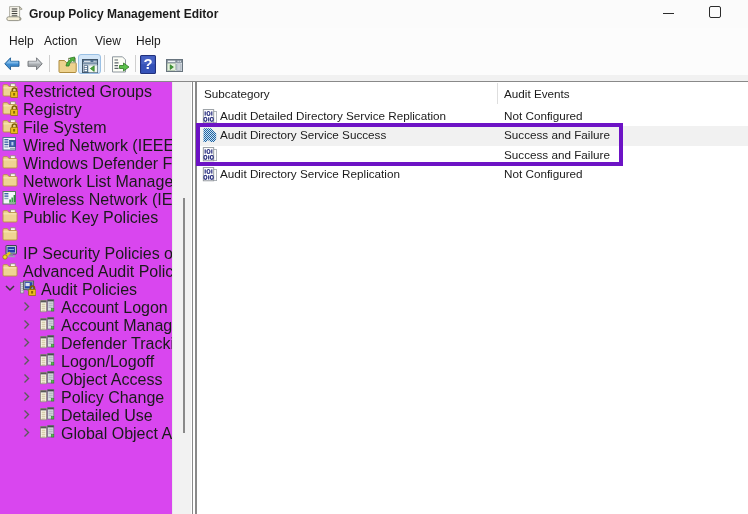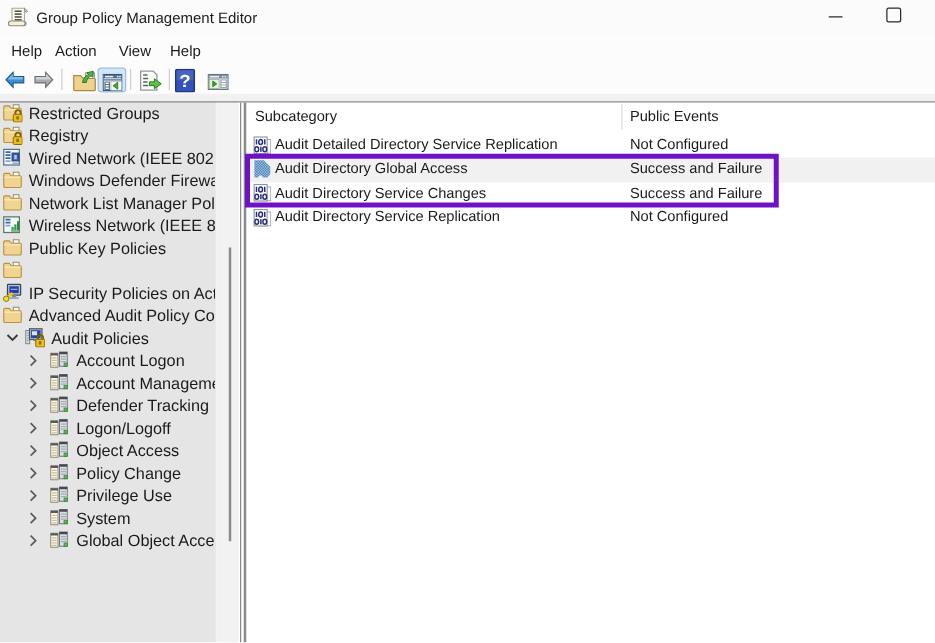--- a/index.html
+++ b/index.html
@@ -1,34 +1,34 @@
 <!DOCTYPE html>
 <html><head>
 <meta charset="utf-8">
 <style>
 * { margin:0; padding:0; box-sizing:border-box; }
 html,body { width:748px; height:514px; overflow:hidden; }
 body { font-family:"Liberation Sans", sans-serif; font-size:12px; color:#1b1b1b; background:#fff; position:relative; }
 .abs { position:absolute; }
 
 #titlebar { left:0; top:0; width:748px; height:28px; background:#fbfbfb; }
-#title { left:29px; top:6.5px; }
+#title { left:29px; top:6.5px;font-weight:bold; }
 #btnmin { left:663px; top:12.5px; width:11px; height:1.6px; background:#2b2b2b; }
 #btnmax { left:709px; top:6px; width:12px; height:12px; border:1.6px solid #2b2b2b; border-radius:2px; }
 
 #menubar { left:0; top:28px; width:748px; height:24px; background:#fcfcfc; }
 .menu { top:34px; }
 
 #toolbar { left:0; top:52px; width:748px; height:25px; background:#fcfcfc; }
 .tsep { top:55px; width:1px; height:17px; background:#cfcfcf; }
 
 #grayband { left:0; top:74.5px; width:748px; height:6px; background:#f1f1f1; z-index:4; }
 #darkline { left:0; top:80.5px; width:748px; height:1.5px; background:#898989; z-index:4; }
 
-#tree { left:0; top:80px; width:172px; height:434px; overflow:hidden; background:#e5e5e5; font-size:13px; }
+#tree { left:0; top:80px; width:172px; height:434px; overflow:hidden; background:#d946ef; font-size:16px; }
 .trow { position:relative; height:18px; white-space:nowrap; }
 .trow .lbl { position:absolute; top:2px; }
 .trow svg.ticon { position:absolute; top:1px; }
 .trow svg.chev { position:absolute; top:4px; }
 .l0 svg.ticon { left:2px; } .l0 .lbl { left:23px; }
 .l1 svg.chev { left:5px; } .l1 svg.ticon { left:20px; } .l1 .lbl { left:41px; }
 .l2 svg.chev { left:22px; } .l2 svg.ticon { left:39px; } .l2 .lbl { left:61px; }
 #dssel { left:35.5px; top:1.5px; width:84px; height:16.5px; background:#cfe7fb; border:1px solid #85b8e2; border-radius:2px; }
 
 #sbline { left:172px; top:80px; width:1px; height:434px; background:#e9e9e9; }
@@ -226,20 +226,26 @@
       <span class="lbl">Restricted Groups</span>
     </div>
   <div class="trow l0">
       <svg class="ticon" width="16" height="16">
         <use href="#lockfolder"></use>
       </svg>
       <span class="lbl">Registry</span>
     </div>
   <div class="trow l0">
       <svg class="ticon" width="16" height="16">
+        <use href="#lockfolder"></use>
+      </svg>
+      <span class="lbl">File System</span>
+    </div>
+  <div class="trow l0">
+      <svg class="ticon" width="16" height="16">
         <use href="#netcard"></use>
       </svg>
       <span class="lbl">Wired Network (IEEE 802.3) Policies</span>
     </div>
   <div class="trow l0">
       <svg class="ticon" width="16" height="16">
         <use href="#folder"></use>
       </svg>
       <span class="lbl">Windows Defender Firewall with Adv</span>
     </div>
@@ -341,71 +347,61 @@
       </svg>
       <span class="lbl">Policy Change</span>
     </div>
   <div class="trow l2">
       <svg class="chev" width="8" height="11">
         <use href="#chevR"></use>
       </svg>
       <svg class="ticon" width="16" height="16">
         <use href="#gridicon"></use>
       </svg>
-      <span class="lbl">Privilege Use</span>
-    </div>
-  <div class="trow l2">
-      <svg class="chev" width="8" height="11">
-        <use href="#chevR"></use>
-      </svg>
-      <svg class="ticon" width="16" height="16">
-        <use href="#gridicon"></use>
-      </svg>
-      <span class="lbl">System</span>
+      <span class="lbl">Detailed Use</span>
     </div>
   <div class="trow l2">
       <svg class="chev" width="8" height="11">
         <use href="#chevR"></use>
       </svg>
       <svg class="ticon" width="16" height="16">
         <use href="#gridicon"></use>
       </svg>
       <span class="lbl">Global Object Access Auditing</span>
     </div>
 </div>
 <div id="sbline" class="abs"></div>
 <div id="sbtrack" class="abs"></div>
 <div id="sbthumb" class="abs"></div>
 <div id="split1" class="abs"></div>
 <div id="split2" class="abs"></div>
 
 <div id="list" class="abs">
   <span class="abs" style="left:9px;top:7px">Subcategory</span>
-  <span class="abs" style="left:309px;top:7px">Public Events</span>
+  <span class="abs" style="left:309px;top:7px">Audit Events</span>
   <div id="hdrsep" class="abs"></div>
   <div id="row2bg" class="abs"></div>
   <div class="lrow" style="top:27px">
       <svg class="lico" width="18" height="16">
         <use href="#binpage"></use>
       </svg>
       <span class="ltxt">Audit Detailed Directory Service Replication</span>
       <span class="levt">Not Configured</span>
     </div>
   <div class="lrow" style="top:46.3px">
       <svg class="lico" width="18" height="16">
         <use href="#binpagesel"></use>
       </svg>
-      <span class="ltxt">Audit Directory Global Access</span>
+      <span class="ltxt">Audit Directory Service Success</span>
       <span class="levt">Success and Failure</span>
     </div>
   <div class="lrow" style="top:65.6px">
       <svg class="lico" width="18" height="16">
         <use href="#binpage"></use>
       </svg>
-      <span class="ltxt">Audit Directory Service Changes</span>
       <span class="levt">Success and Failure</span>
     </div>
   <div class="lrow" style="top:85px">
       <svg class="lico" width="18" height="16">
         <use href="#binpage"></use>
       </svg>
       <span class="ltxt">Audit Directory Service Replication</span>
       <span class="levt">Not Configured</span>
     </div>
 </div>

